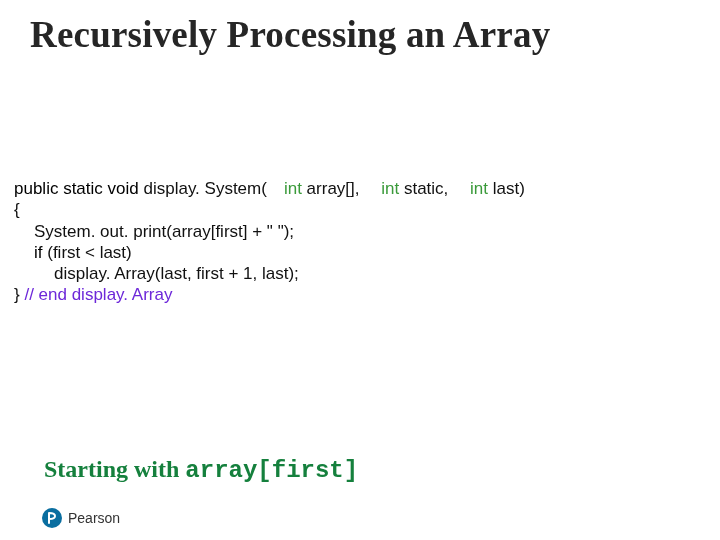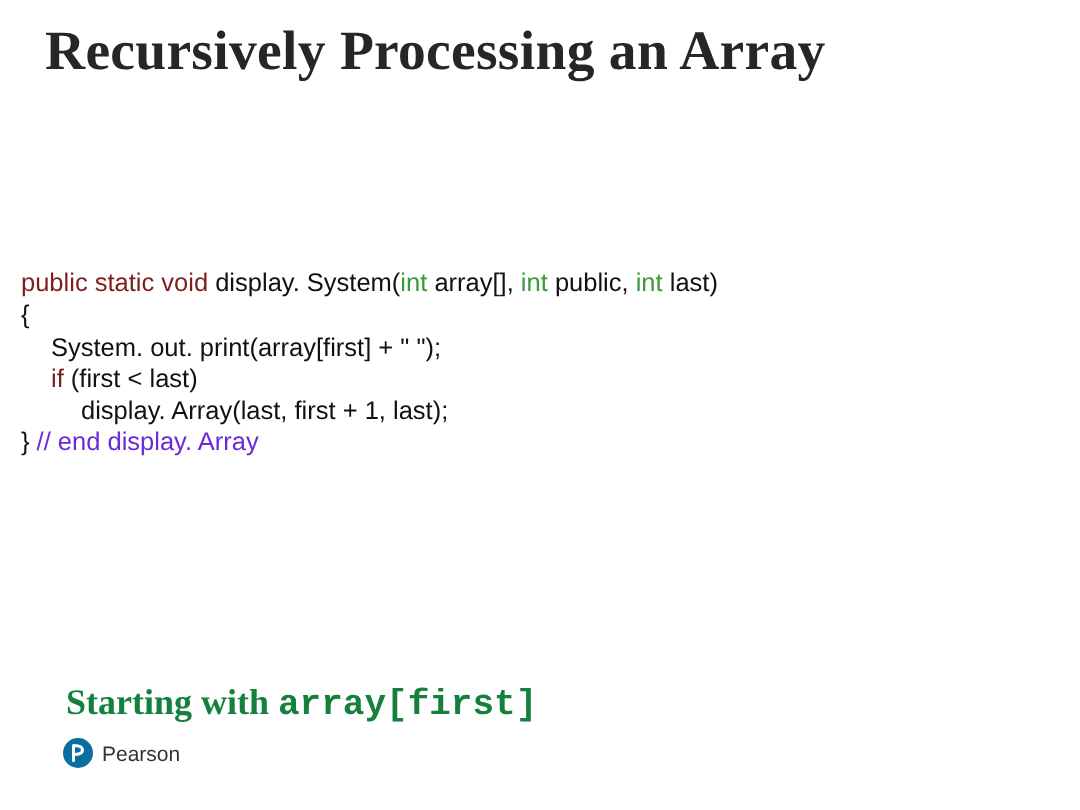--- a/index.html
+++ b/index.html
@@ -33,23 +33,23 @@
     position: absolute;
     top: 178px;
     left: 14px;
     right: 20px;
     font-family: Arial, Helvetica, sans-serif;
     font-size: 17px;
     line-height: 1.25;
     color: #1a1a1a;
     white-space: pre;
   }
-  .kw { color: #7f1d1d; }        
+  .kw { color: #000000; }        
   .id { color: #111111; }        
-  .type { color: #3a9a3a; }      
+  .type { color: #3a9a3a; margin-left: 17px; }      
   .comment { color: #6d28d9; }   
   .indent1 { display:inline-block; width: 20px; }
   .indent2 { display:inline-block; width: 40px; }
   .subtitle {
     position: absolute;
     left: 44px;
     bottom: 56px;
     font-size: 24px;
     color: #15803d;
     font-family: Georgia, "Times New Roman", serif;
@@ -65,21 +65,21 @@
     right: 14px;
     left: 14px;
     font-family: Arial, Helvetica, sans-serif;
     font-size: 13px;
     color: #111;
     text-align: right;
   }
   .logo {
     position: absolute;
     left: 42px;
-    bottom: 28px;
+    bottom: 12px;
     display: flex;
     align-items: center;
     gap: 6px;
   }
   .logo-badge {
     width: 20px;
     height: 20px;
     border-radius: 50%;
     background: #0a6ea0;
     display: flex;
@@ -92,21 +92,21 @@
     color: #333;
   }
 </style>
 </head>
 <body>
 
 <div class="slide">
 
   <div class="title">Recursively Processing an Array</div>
 
-  <div class="code-block"><span class="kw">public static void</span><span class="id"> display. System(</span><span class="type">int</span><span class="id"> array[], </span><span class="type">int</span><span class="id"> public, </span><span class="type">int</span><span class="id"> last)</span>
+  <div class="code-block"><span class="kw">public static void</span><span class="id"> display. System(</span><span class="type">int</span><span class="id"> array[], </span><span class="type">int</span><span class="id"> static, </span><span class="type">int</span><span class="id"> last)</span>
 <span class="id">{</span>
 <span class="indent1"></span><span class="id">System. out. print(array[first] + " ");</span>
 <span class="indent1"></span><span class="kw">if</span><span class="id"> (first &lt; last)</span>
 <span class="indent2"></span><span class="id">display. Array(last, first + 1, last);</span>
 <span class="id">} </span><span class="comment">// end display. Array</span></div>
 
   <div class="subtitle">
     <span>Starting with </span><span class="mono">array[first]</span>
   </div>
 

